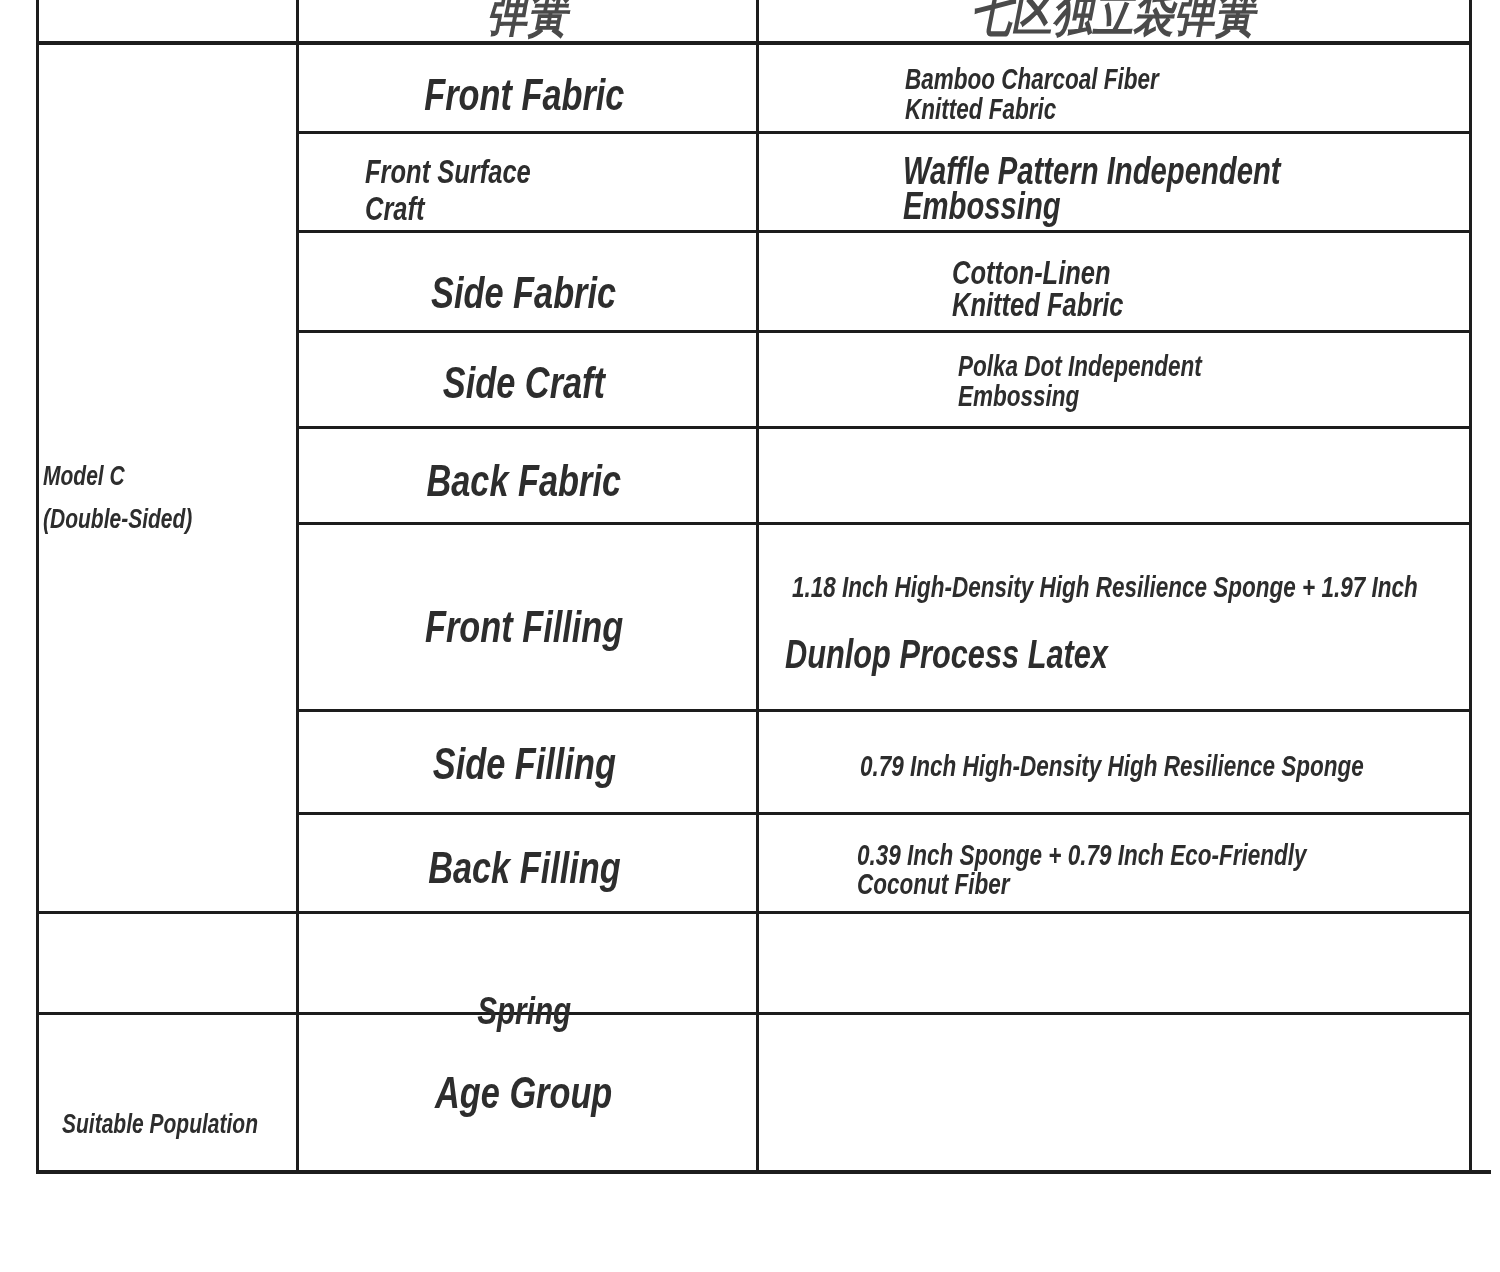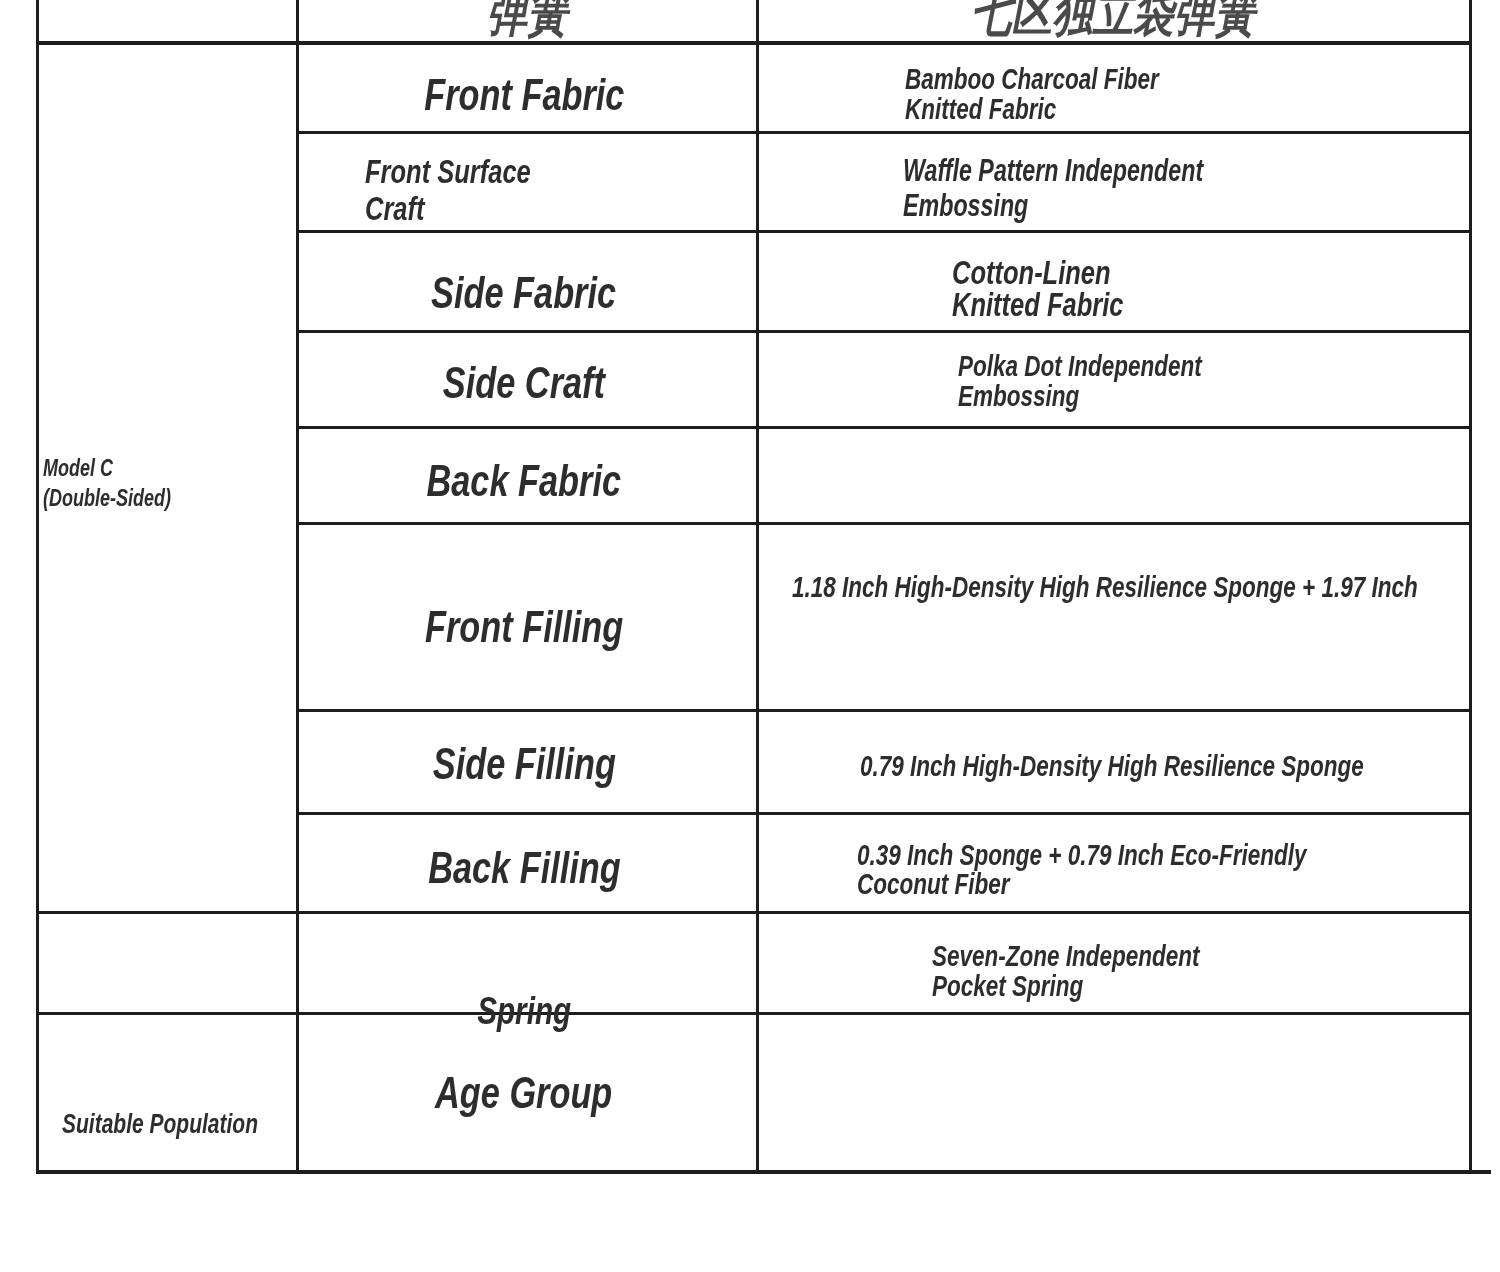--- a/index.html
+++ b/index.html
@@ -40,21 +40,21 @@
   <div class="hline" style="left:36px;top:1012px;width:1436px"></div>
   <div class="hline thick" style="left:36px;top:1170px;width:1455px"></div>
 
   <div class="hdr" style="left:297px;width:459px">
     <span class="cxc">弹簧</span>
   </div>
   <div class="hdr" style="left:757px;width:712px">
     <span class="cxc">七区独立袋弹簧</span>
   </div>
 
-  <div class="txt" style="left:43px;top:423px;font-size:24px;line-height:30px">
+  <div class="txt" style="left:43px;top:411px;font-size:28px;line-height:43px">
     <span class="cxl">Model C
 (Double-Sided)</span>
   </div>
   <div class="txt" style="left:62px;top:1079px;font-size:28px;line-height:30px">
     <span class="cxl">Suitable Population</span>
   </div>
 
   <div class="lbl" style="top:72px"><span class="cxc">Front Fabric</span></div>
   <div class="txt" style="left:365px;top:153px;font-size:34px;line-height:37px"><span class="cxl">Front Surface
 Craft</span></div>
@@ -62,26 +62,25 @@
   <div class="lbl" style="top:360px"><span class="cxc">Side Craft</span></div>
   <div class="lbl" style="top:458px"><span class="cxc">Back Fabric</span></div>
   <div class="lbl" style="top:604px"><span class="cxc">Front Filling</span></div>
   <div class="lbl" style="top:741px"><span class="cxc">Side Filling</span></div>
   <div class="lbl" style="top:845px"><span class="cxc">Back Filling</span></div>
   <div class="lbl" style="top:988px;font-size:38px"><span class="cxc">Spring</span></div>
   <div class="lbl" style="top:1070px"><span class="cxc">Age Group</span></div>
 
   <div class="txt" style="left:905px;top:64px;font-size:30px;line-height:30px"><span class="cxl">Bamboo Charcoal Fiber
 Knitted Fabric</span></div>
-  <div class="txt" style="left:903px;top:153px;font-size:31px;line-height:35px"><span class="cxl">Waffle Pattern Independent
+  <div class="txt" style="left:903px;top:153px;font-size:39px;line-height:35px"><span class="cxl">Waffle Pattern Independent
 Embossing</span></div>
   <div class="txt" style="left:952px;top:256px;font-size:34px;line-height:32px"><span class="cxl">Cotton-Linen
 Knitted Fabric</span></div>
   <div class="txt" style="left:958px;top:351px;font-size:30px;line-height:30px"><span class="cxl">Polka Dot Independent
 Embossing</span></div>
   <div class="txt nowrap" style="left:792px;top:572px;font-size:30px;line-height:30px"><span class="cxl nowrap">1.18 Inch High-Density High Resilience Sponge + 1.97 Inch</span></div>
+  <div class="txt nowrap" style="left:785px;top:633px;font-size:41px;line-height:42px"><span class="cxl nowrap">Dunlop Process Latex</span></div>
   <div class="txt nowrap" style="left:860px;top:751px;font-size:30px;line-height:30px"><span class="cxl nowrap">0.79 Inch High-Density High Resilience Sponge</span></div>
   <div class="txt" style="left:857px;top:840px;font-size:30px;line-height:29px"><span class="cxl">0.39 Inch Sponge + 0.79 Inch Eco-Friendly
 Coconut Fiber</span></div>
-  <div class="txt" style="left:932px;top:941px;font-size:30px;line-height:30px"><span class="cxl">Seven-Zone Independent
-Pocket Spring</span></div>
 
 </div>
 
 </body></html>

